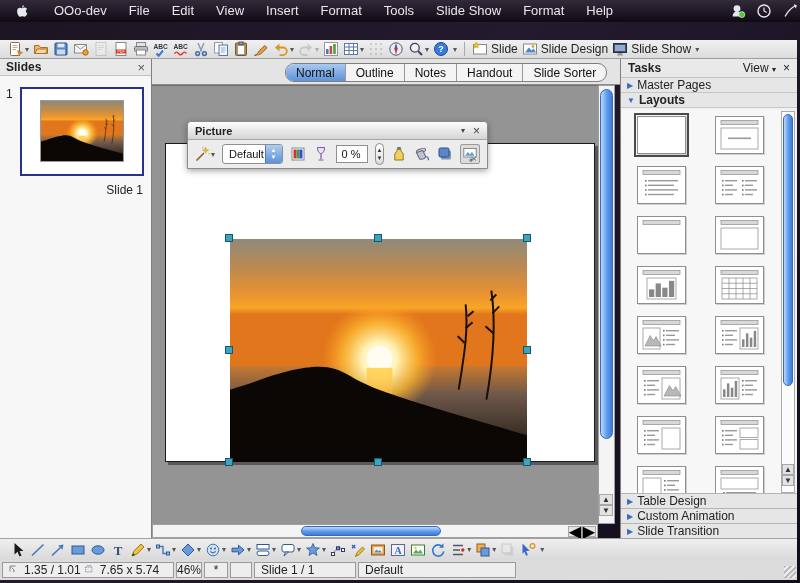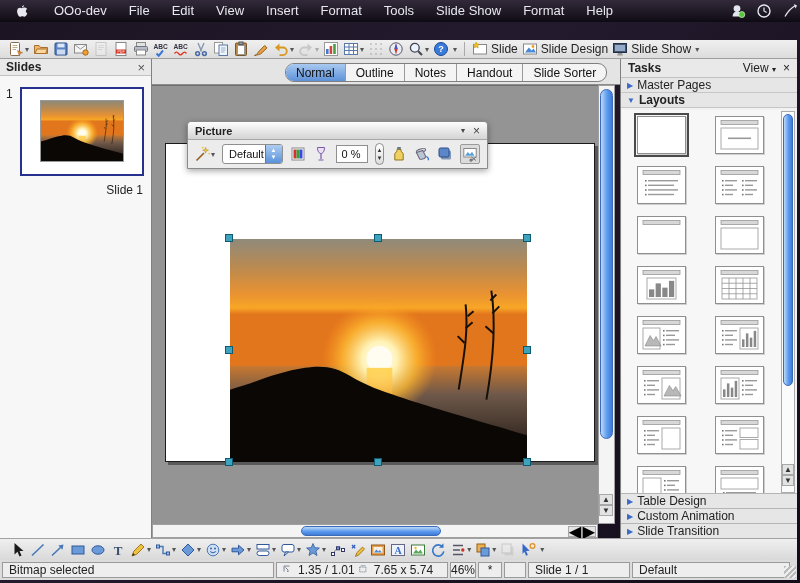--- a/index.html
+++ b/index.html
@@ -1034,23 +1034,20 @@
             <circle cx="12.5" cy="4" r="2.4" fill="none" stroke="#e09020" stroke-width="1.2"></circle>
           </svg>
         </span>
       </span>
       <span class="tb-btn">
         <span class="tb-caret">▾</span>
       </span>
     </div>
 
   <div class="statusbar">
-    <div class="status-seg" style="width:272px">
-      <span>Bitmap selected</span>
-    </div>
     <div class="status-seg" style="width:172px">
       <span class="status-icon">
           <svg width="11" height="11" viewBox="0 0 16 16">
             <path d="M1.5 9.5v-8h8" fill="none" stroke="#456"></path>
             <path d="M3.5 3.5l4.4 4.4" stroke="#456"></path>
             <path d="M8.6 8.6L5.9 8l.7 2z" fill="#456"></path>
           </svg>
         </span>
       <span>1.35 / 1.01</span>
       <span class="status-icon">

